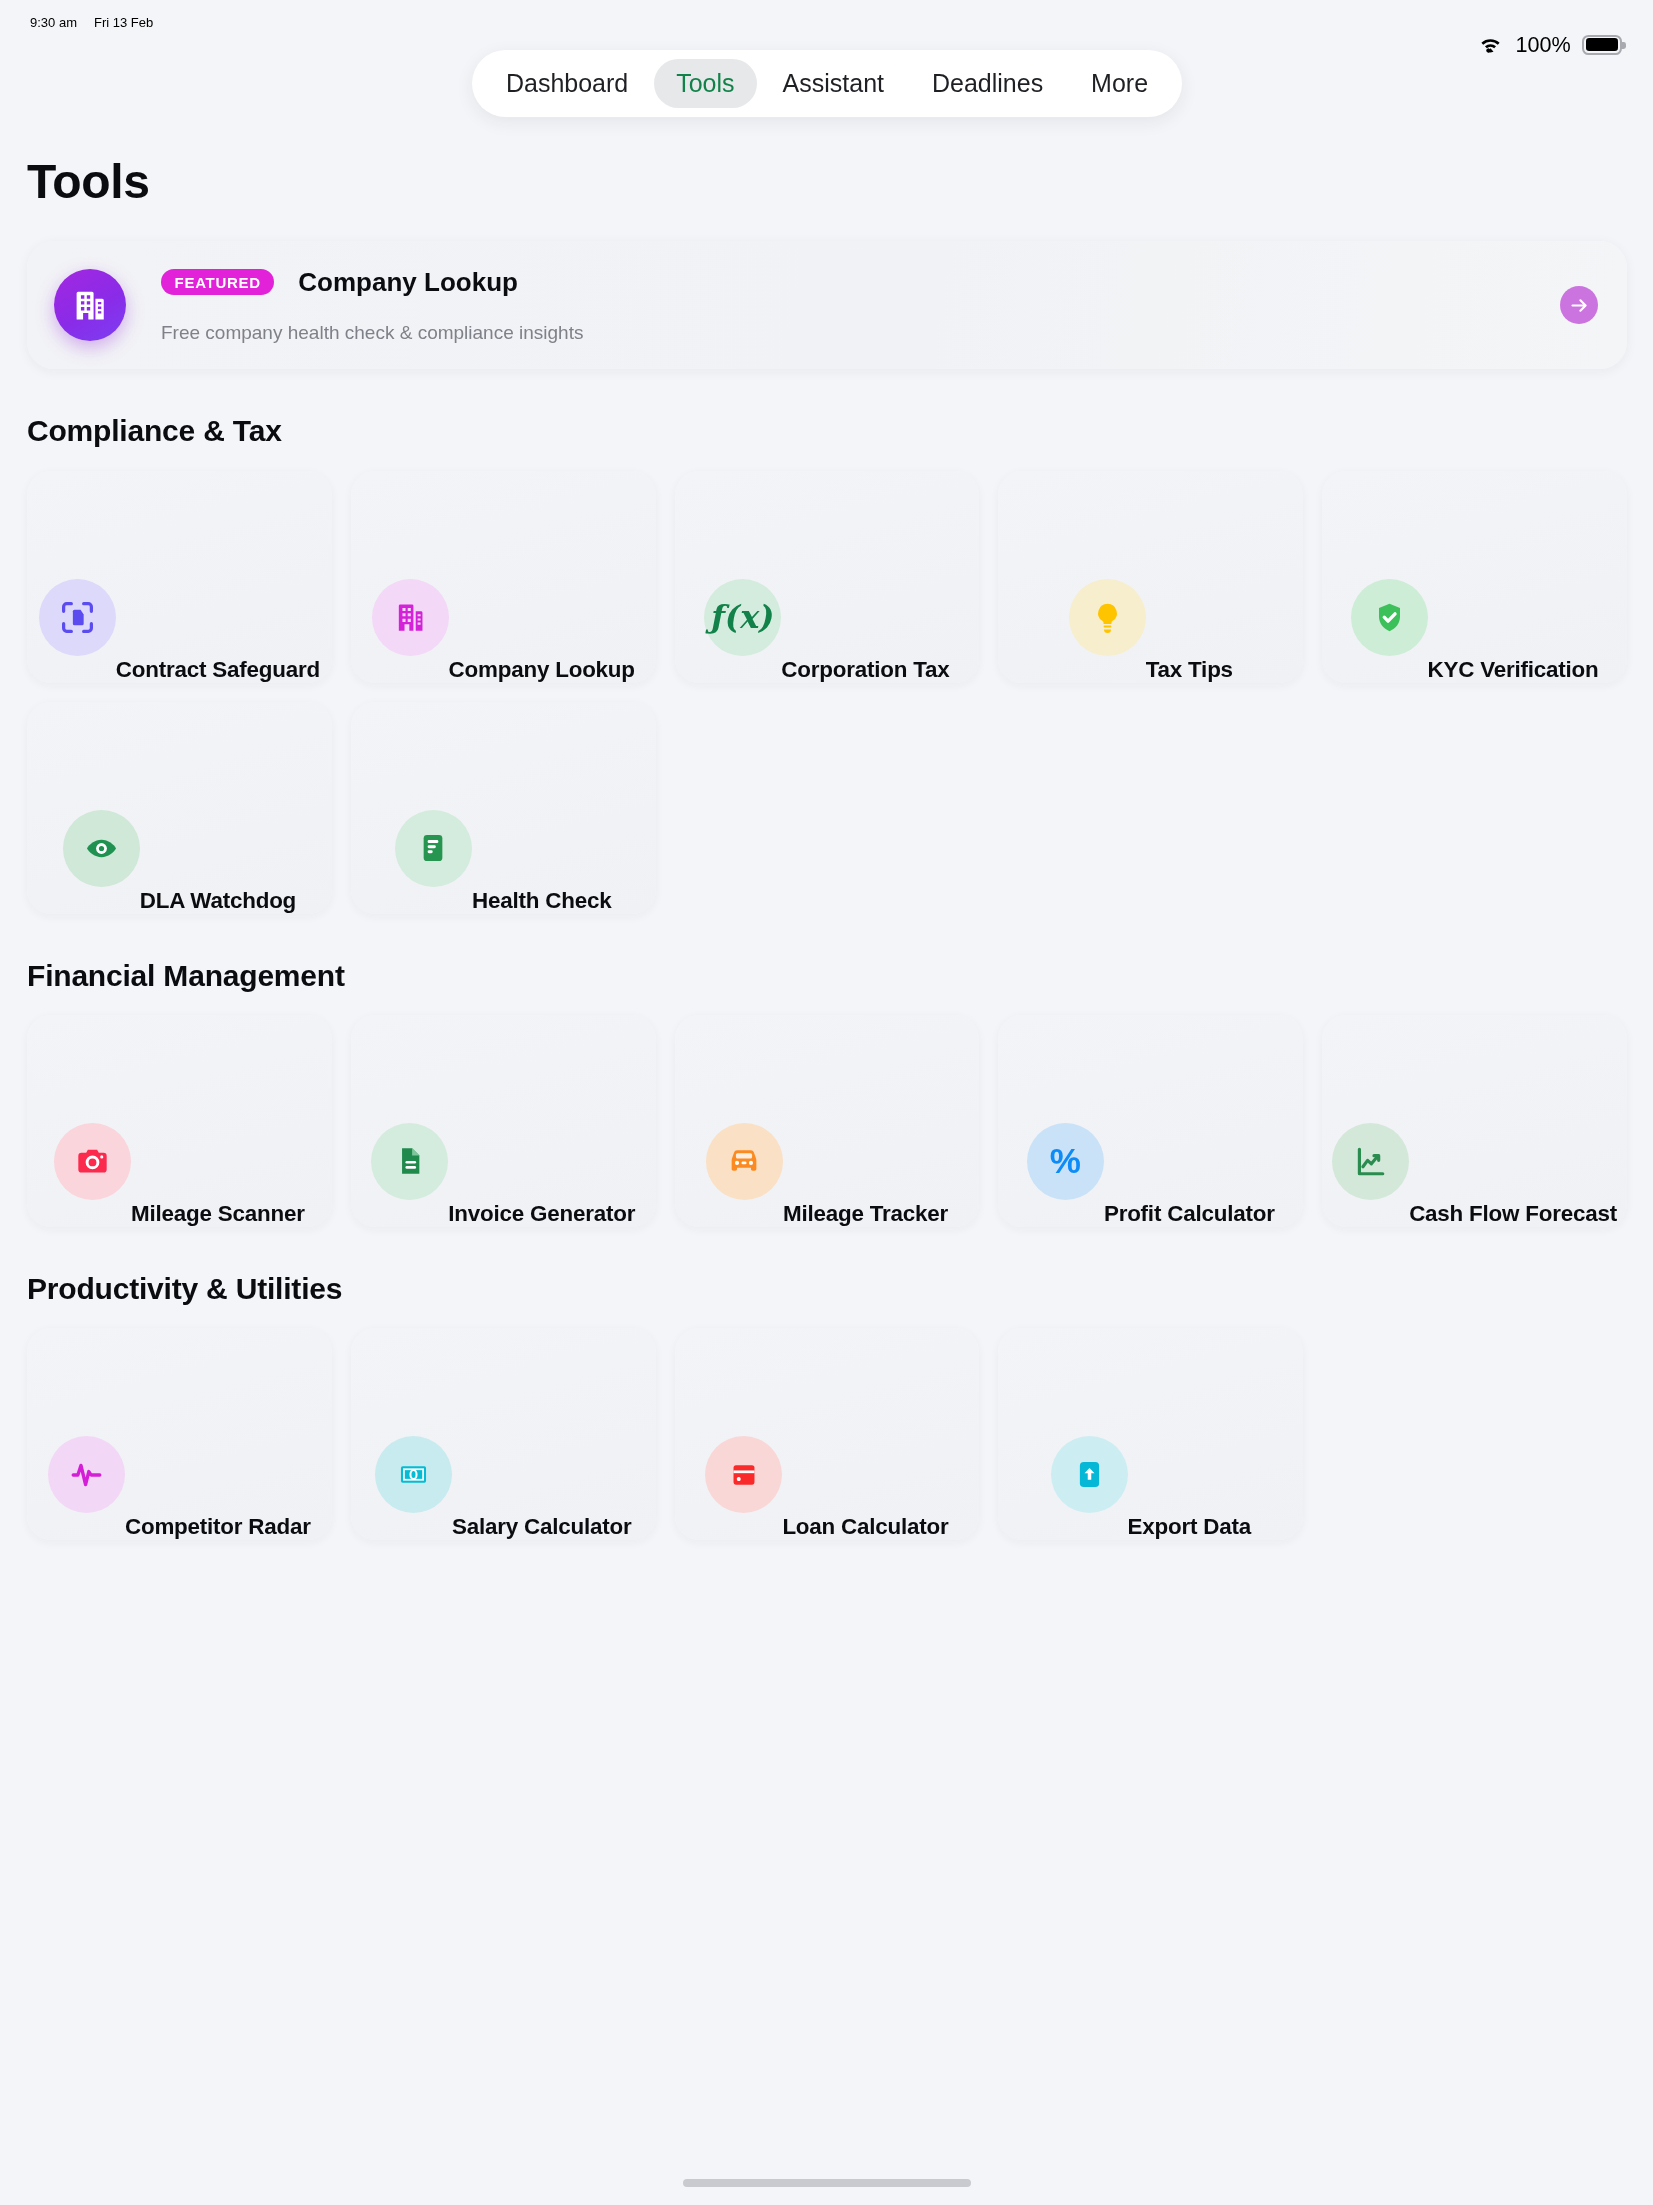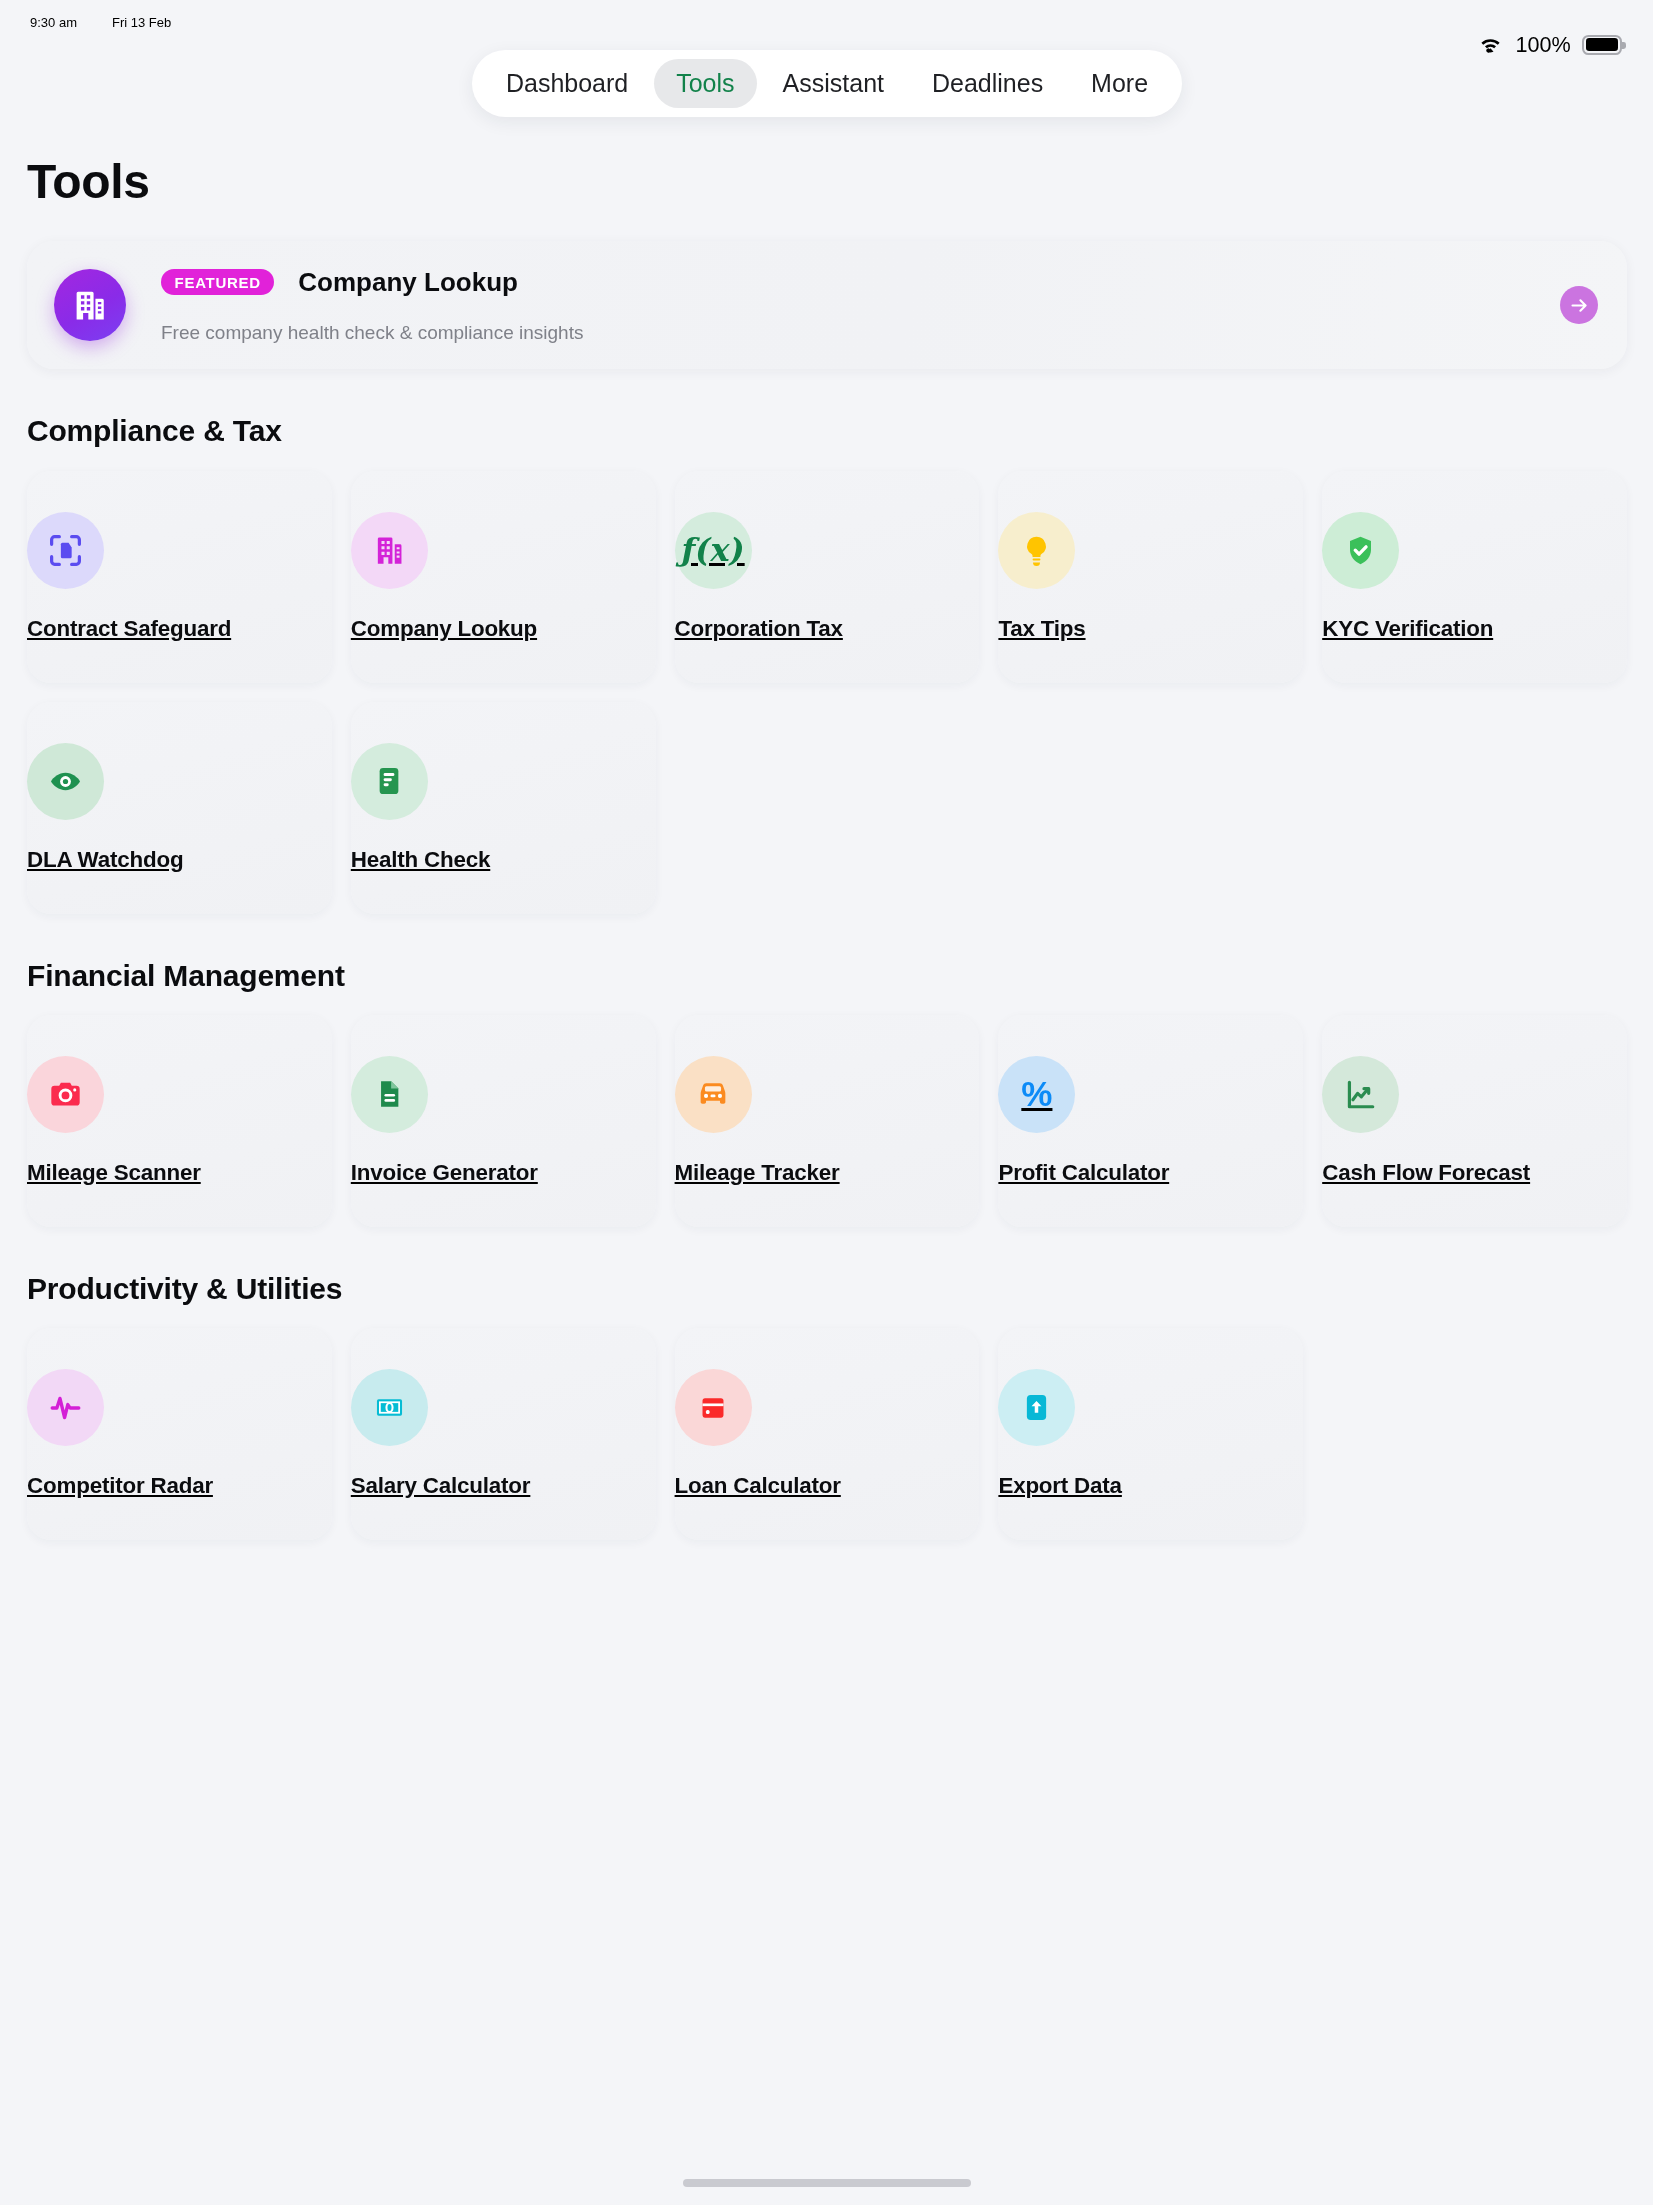--- a/index.html
+++ b/index.html
@@ -12,21 +12,21 @@
   }
 
   
   .statusbar {
     height: 45px;
     display: flex;
     align-items: center;
     justify-content: space-between;
     padding: 0 32px 0 30px;
   }
-  .status-left { display: flex; align-items: baseline; gap: 35px; }
+  .status-left { display: flex; align-items: baseline; gap: 17px; }
   .status-right { display: flex; align-items: center; gap: 11.2px; margin-top: 44px; }
   .battery-pct { font-size: 21.6px; color: #000; }
   .battery {
     width: 40px; height: 20px; border: 2.4px solid #a9aab0;
     border-radius: 6.4px; position: relative; padding: 1.6px;
   }
   .battery::after {
     content: ""; position: absolute; right: -6.4px; top: 5.6px;
     width: 4px; height: 7.2px; background: #a9aab0; border-radius: 0 2.4px 2.4px 0;
   }
@@ -108,26 +108,25 @@
   .grid {
     display: grid;
     grid-template-columns: repeat(5, 1fr);
     gap: 19px;
   }
   .tool-card {
     background: linear-gradient(165deg,#f3f4f7 0%,#f0f1f4 100%);
     border-radius: 24px;
     height: 212px;
     display: flex;
-    flex-direction: column;
-    align-items: flex-start;
+    flex-direction: row;
+    align-items: flex-end;
     justify-content: center;
     cursor: pointer;
     box-shadow: 0 2.4px 9.6px rgba(30,35,60,.045);
-    text-decoration: underline;
   }
   .tool-icon {
     width: 77px; height: 77px; border-radius: 50%;
     display: flex; align-items: center; justify-content: center;
     margin-bottom: 27px;
   }
   .tool-label {
     font-size: 22.4px; font-weight: bold; color: #0b0c0f;
     text-align: center; letter-spacing: -0.2px;
   }

